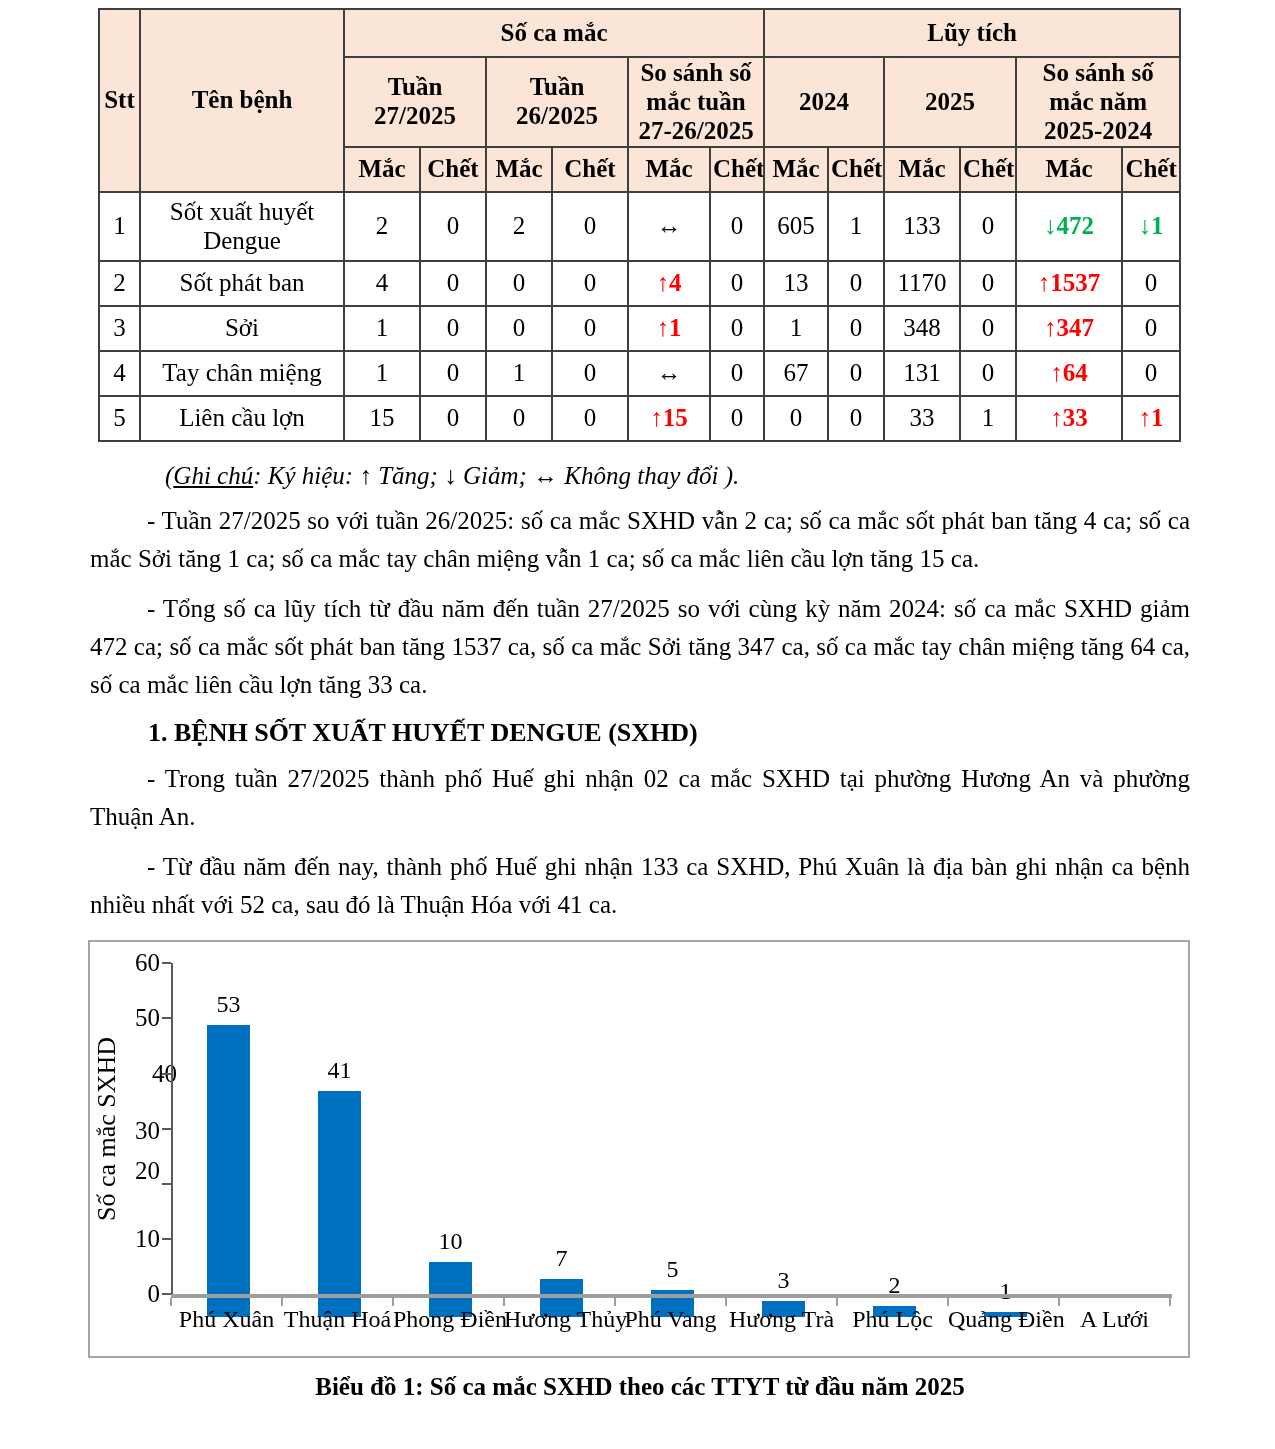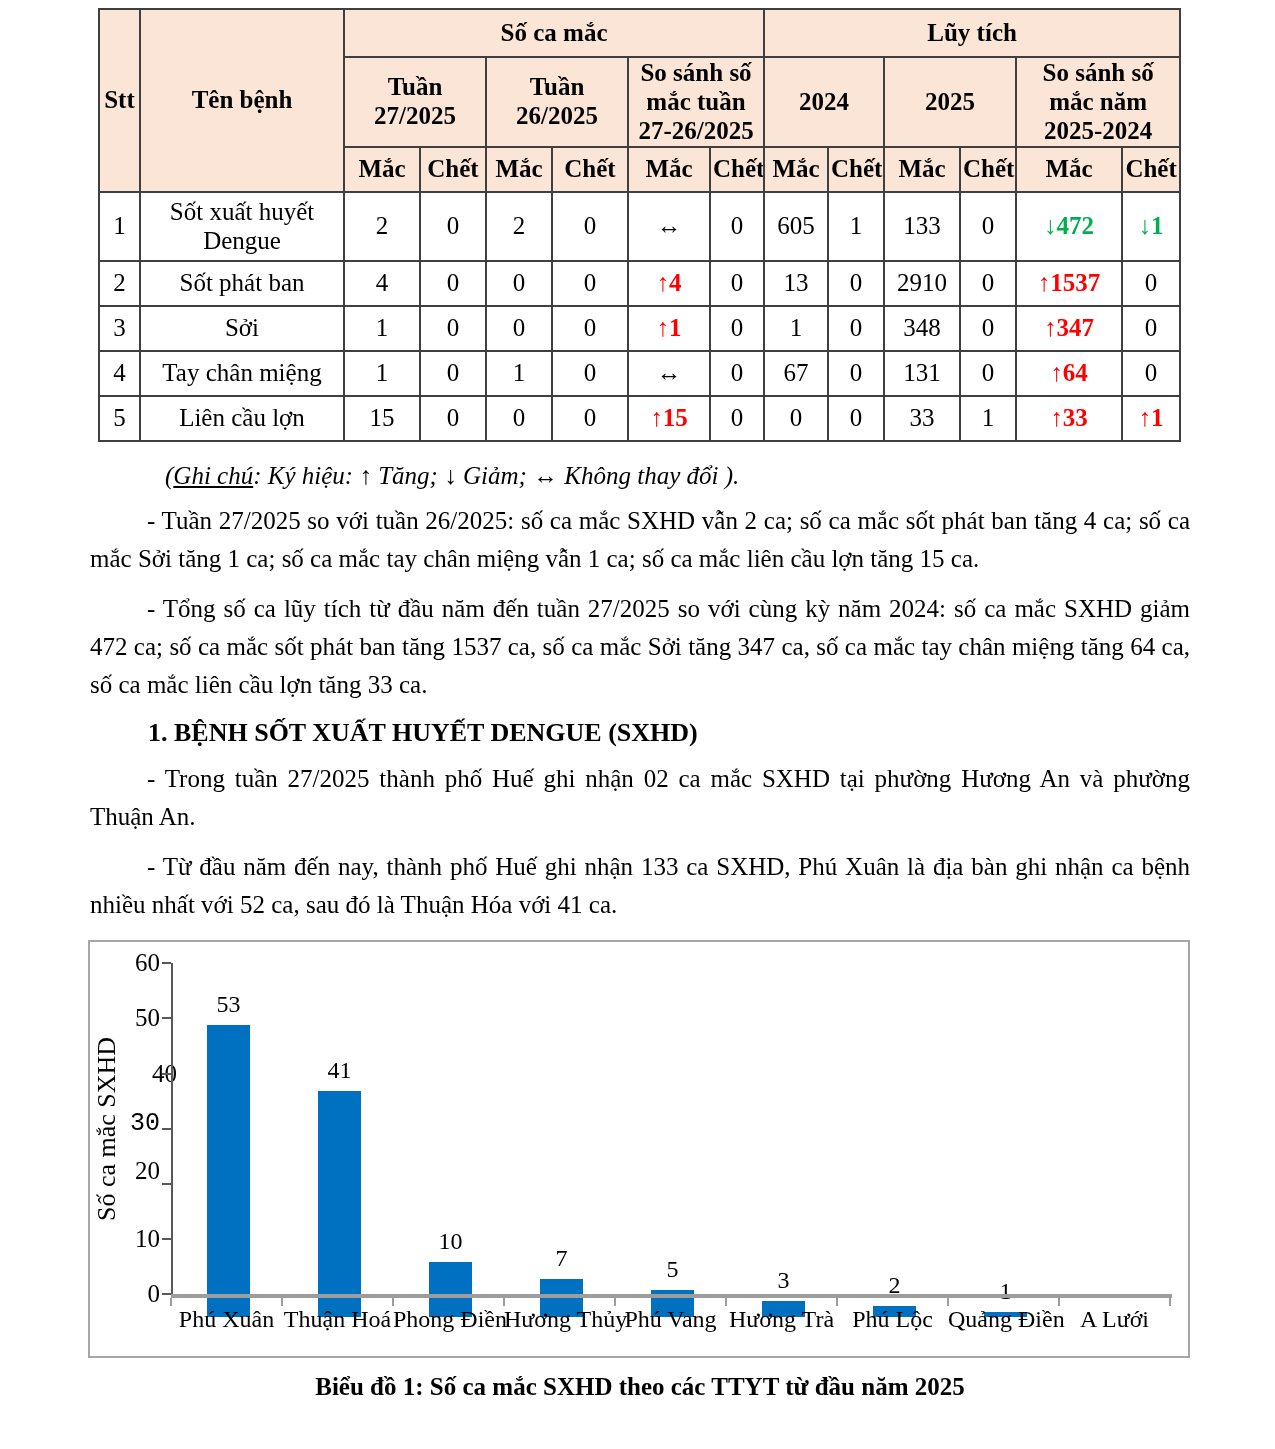--- a/index.html
+++ b/index.html
@@ -169,21 +169,21 @@
           <td>2</td>
           <td class="name">Sốt phát ban</td>
           <td>4</td>
           <td>0</td>
           <td>0</td>
           <td>0</td>
           <td class="up">↑4</td>
           <td>0</td>
           <td>13</td>
           <td>0</td>
-          <td>2910</td>
+          <td>1170</td>
           <td>0</td>
           <td class="up">↑1537</td>
           <td>0</td>
         </tr>
         <tr class="drow">
           <td>3</td>
           <td class="name">Sởi</td>
           <td>1</td>
           <td>0</td>
           <td>0</td>
@@ -246,21 +246,21 @@
 
   <div class="chart-frame">
     <div class="ylabel">Số ca mắc SXHD</div>
     <div id="chart-decor">
         <div class="ytick-label" style="top: 337px;">0</div>
         <div class="ytick-mark" style="top: 351px;"></div>
         <div class="ytick-label" style="top: 281.833px;">10</div>
         <div class="ytick-mark" style="top: 295.833px;"></div>
         <div class="ytick-label" style="top: 214px;">20</div>
         <div class="ytick-mark" style="top: 240.667px;"></div>
-        <div class="ytick-label" style="top: 167px; font-family: Liberation Mono, monospace;">30</div>
+        <div class="ytick-label" style="top: 174px;">30</div>
         <div class="ytick-mark" style="top: 185.5px;"></div>
         <div class="ytick-label" style="top: 116.333px; padding-left: 36px;">40</div>
         <div class="ytick-mark" style="top: 130.333px;"></div>
         <div class="ytick-label" style="top: 61.1667px;">50</div>
         <div class="ytick-mark" style="top: 75.1667px;"></div>
         <div class="ytick-label" style="top: 6px;">60</div>
         <div class="ytick-mark" style="top: 20px;"></div>
         <div class="xtick-mark" style="left: 80px;"></div>
         <div class="xtick-mark" style="left: 191px;"></div>
         <div class="xtick-mark" style="left: 302px;"></div>

